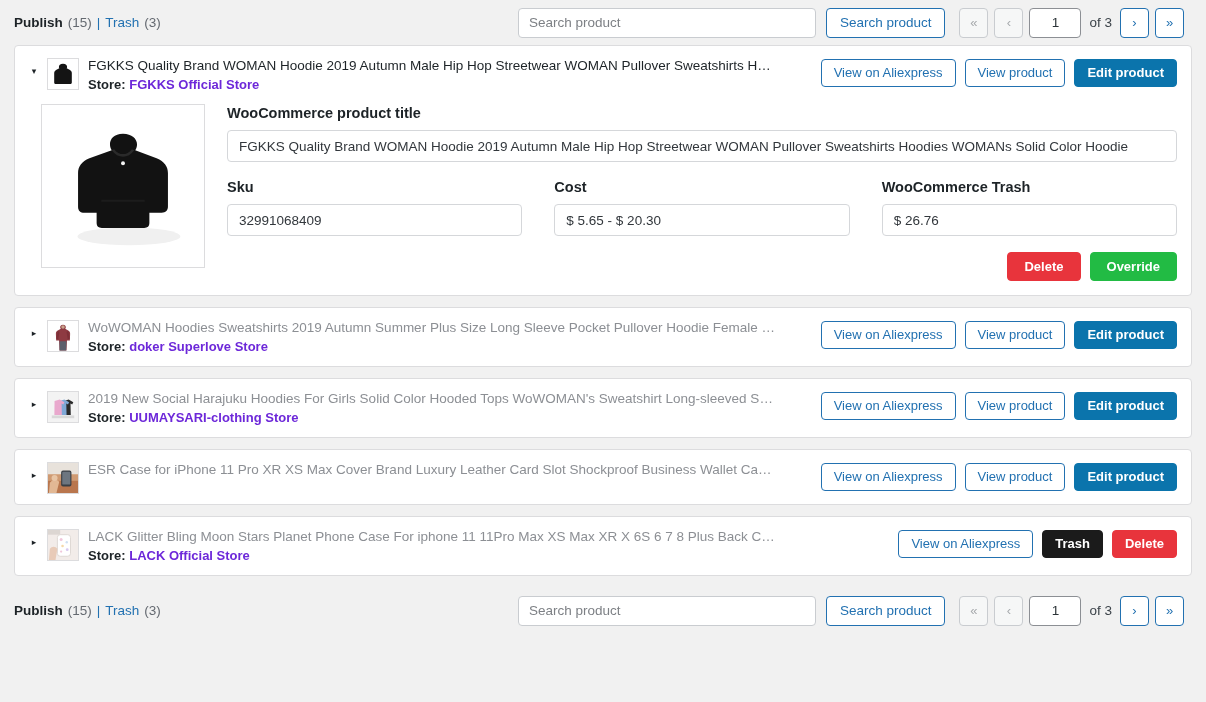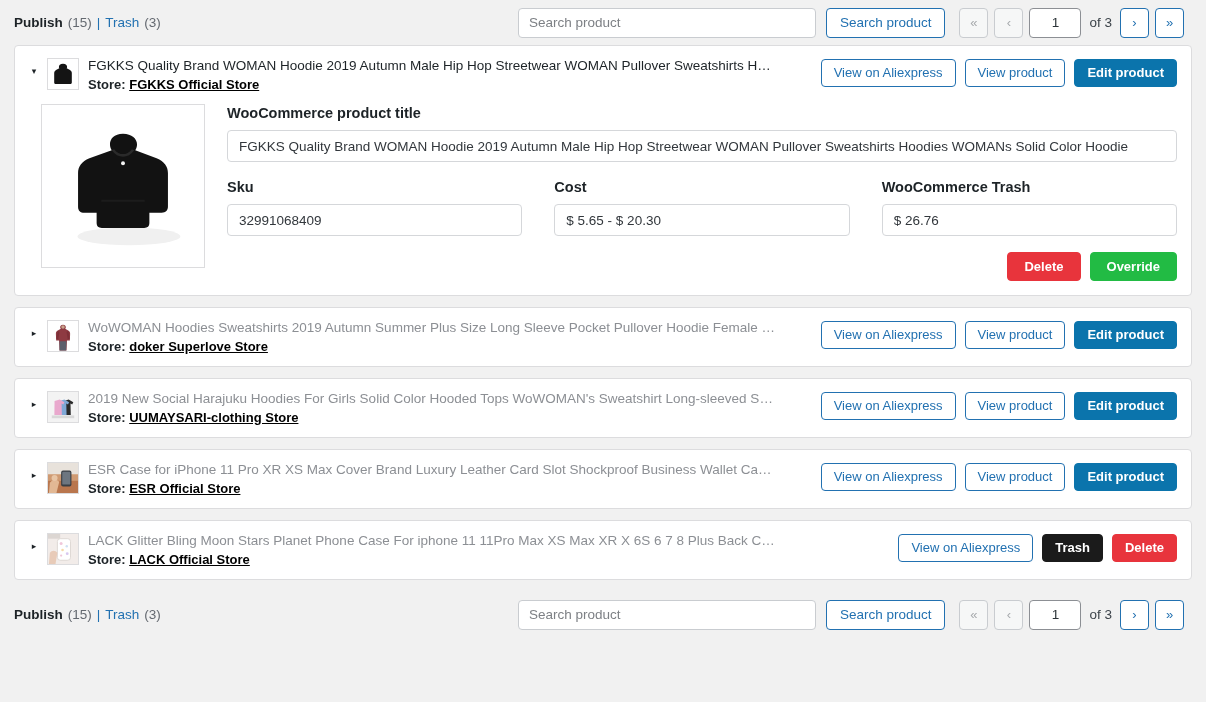--- a/index.html
+++ b/index.html
@@ -204,22 +204,21 @@
   .row-store {
     font-size: 13px;
     line-height: 18px;
     margin-top: 1px;
     color: #1d2327;
     font-weight: bold;
     white-space: nowrap;
   }
   .card.expanded .row-store { color: #1d2327; }
   .store-link {
-    color: #000000;
-    text-decoration: underline;
+    color: #6d28d9;
     font-weight: bold;
     cursor: pointer;
   }
 
   .row-actions {
     flex: 0 0 auto;
     display: flex;
     align-items: flex-start;
     gap: 9px;
     padding-top: 3px;
@@ -476,24 +475,20 @@
             <path d="M0 0h32v12H0z" fill="#e8e2db"></path>
             <path d="M0 19h32v13H0z" fill="#b9764d"></path>
             <rect x="14" y="8" width="11" height="17" rx="2" fill="#3a3f45"></rect>
             <rect x="15.2" y="9.4" width="8.6" height="13.6" rx="1" fill="#6d7680"></rect>
             <path d="M2 21c3-4 7-4 10-1l-3 12H1z" fill="#e2b894"></path>
             <circle cx="7" cy="16" r="3.2" fill="#e8c5a5"></circle>
           </svg>
         </div>
         <div class="row-text">
           <div class="row-title">ESR Case for iPhone 11 Pro XR XS Max Cover Brand Luxury Leather Card Slot Shockproof Business Wallet Case for iPh...</div>
-          <div class="row-store">
-            <span>Store:</span>
-            <span class="store-link">ESR Official Store</span>
-          </div>
         </div>
         <div class="row-actions">
           <div class="btn btn-outline">View on Aliexpress</div>
           <div class="btn btn-outline">View product</div>
           <div class="btn btn-primary">Edit product</div>
         </div>
       </div>
     </div>
 
     <div class="card">

